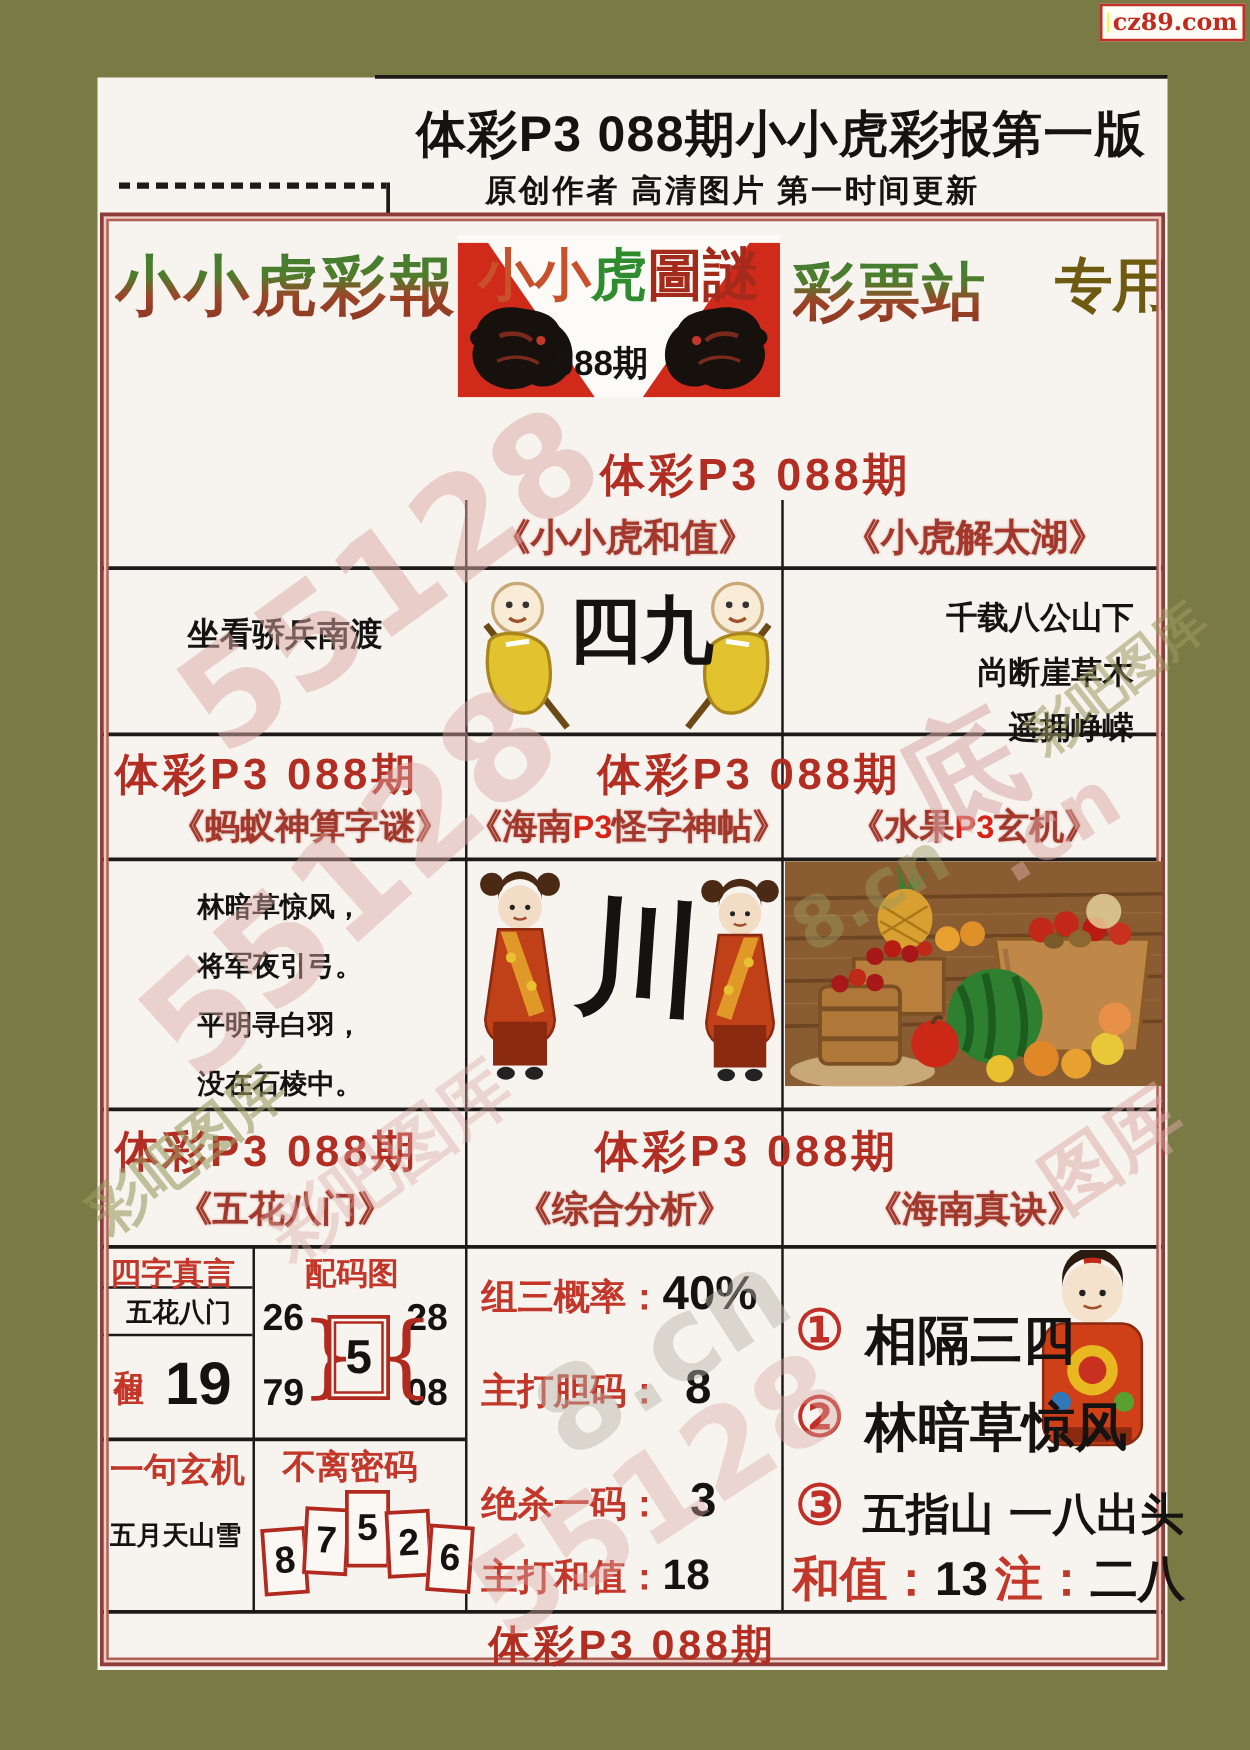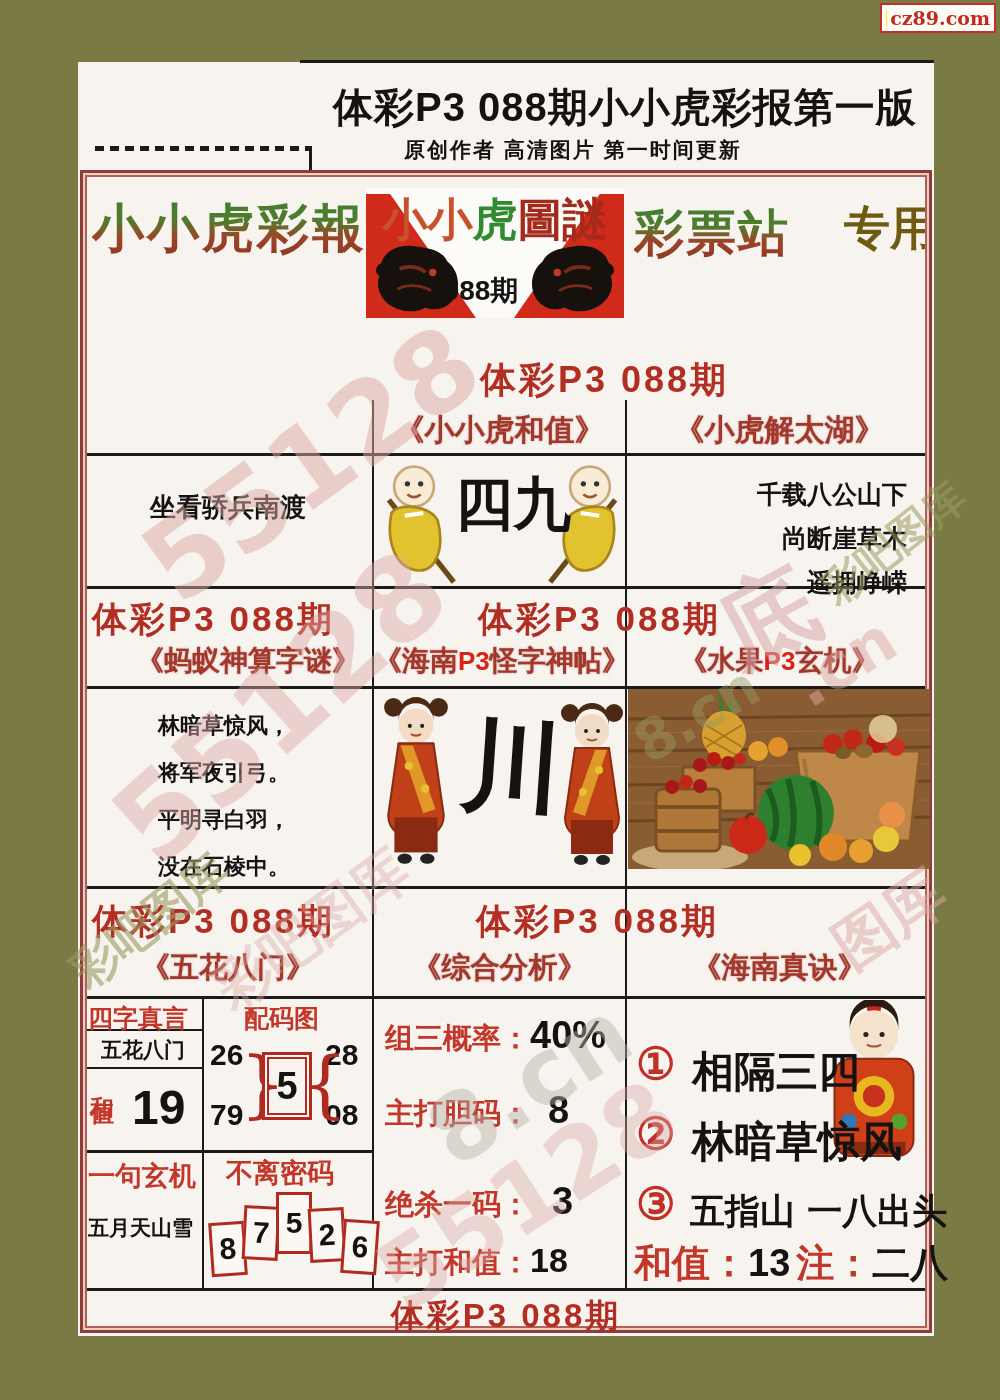--- a/index.html
+++ b/index.html
@@ -34,21 +34,21 @@
 
   <div class="abs" style="left:880px;top:3px;width:116px;height:30px;background:#fffdf6;border:2px solid #c03028;display:flex;align-items:center;gap:4px;padding:0 4px;box-sizing:border-box;z-index:8;">
     <span style="width:16px;height:16px;background:#ffee00;display:inline-block;"></span>
     <span style="color:#c22a20;font-size:19px;font-family:'DejaVu Serif',serif;font-weight:bold;">cz89.com</span>
   </div>
 
   <div class="abs" style="left:300px;top:60px;width:634px;height:3px;background:#1d1b1a;"></div>
   <div class="abs blk" style="left:333px;top:80px;font-size:40px;letter-spacing:1px;">体彩P3 088期小小虎彩报第一版</div>
   <div class="abs" style="left:95px;top:146px;width:214px;height:5px;background:repeating-linear-gradient(90deg,#1d1b1a 0 9px,transparent 9px 15px);"></div>
   <div class="abs" style="left:309px;top:146px;width:3px;height:26px;background:#1d1b1a;"></div>
-  <div class="abs blk" style="left:404px;top:136px;font-size:21px;letter-spacing:2px;">原创作者  高清图片  第一时间更新</div>
+  <div class="abs blk" style="left:388px;top:136px;font-size:25px;letter-spacing:2px;">原创作者  高清图片  第一时间更新</div>
 
   <div class="abs frame" style="left:80px;top:170px;width:852px;height:1163px;box-sizing:border-box;z-index:2;"></div>
 
   <div class="abs grad-txt z4" style="left:92px;top:194px;font-size:52px;letter-spacing:3px;">小小虎彩報</div>
 
   <div class="abs z4" style="left:366px;top:188px;width:258px;height:130px;background:#fdfbf7;">
     <div class="abs" style="left:0;top:6px;width:110px;height:124px;background:#cf2a1a;clip-path:polygon(0 0,22% 0,100% 100%,0 100%);"></div>
     <div class="abs" style="right:0;top:6px;width:110px;height:124px;background:#cf2a1a;clip-path:polygon(78% 0,100% 0,100% 100%,0 100%);"></div>
     <div class="abs" style="left:0;top:2px;width:258px;text-align:center;font-size:45px;font-weight:bold;white-space:nowrap;">
       <span style="color:#c8502a;">小小</span><span style="color:#2e8b2e;">虎</span><span style="color:#a42a1c;">圖謎</span>

